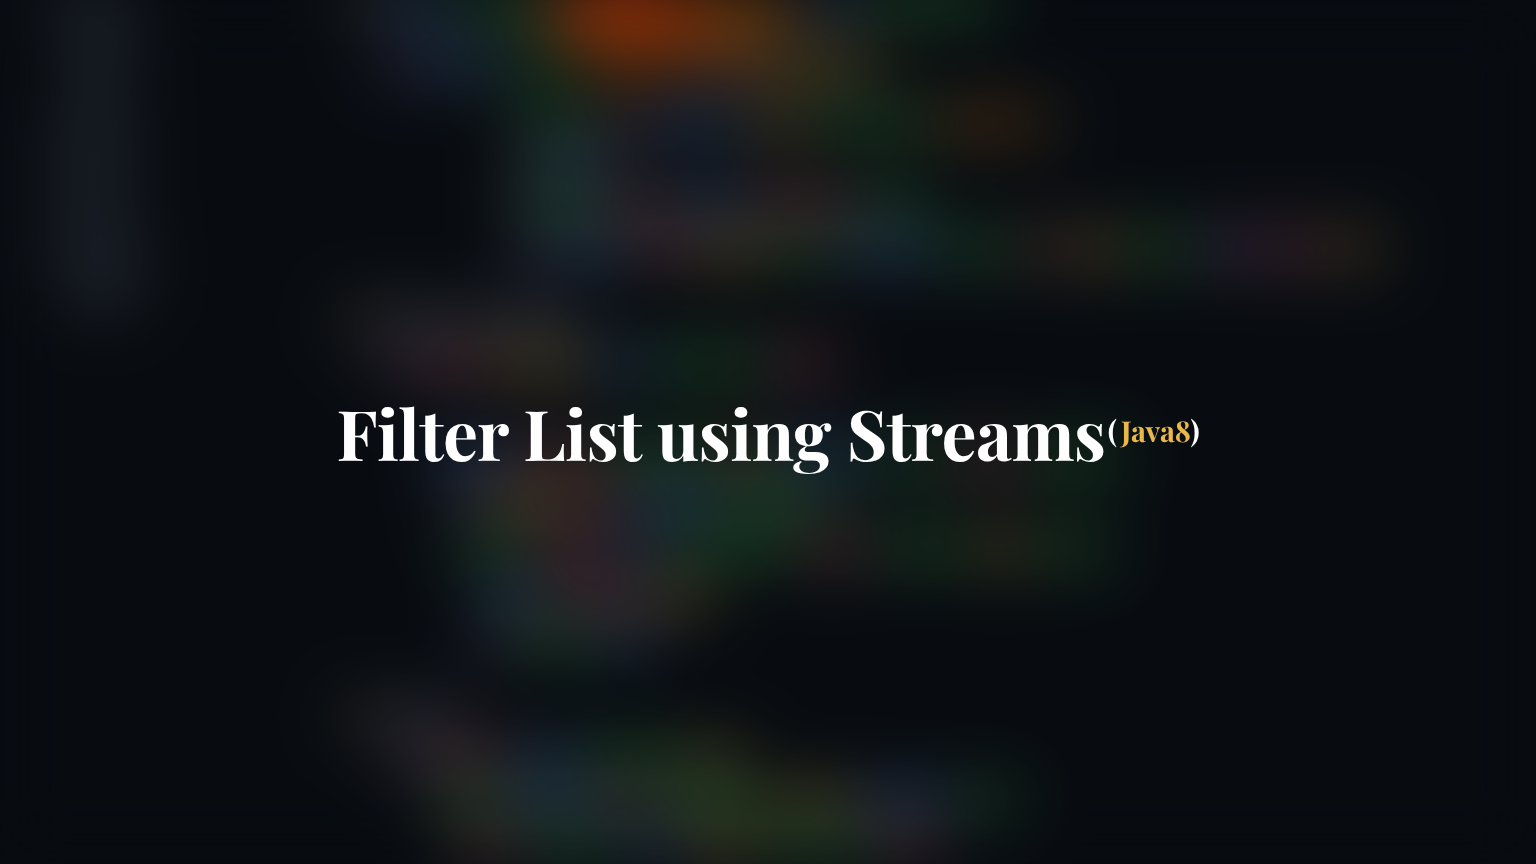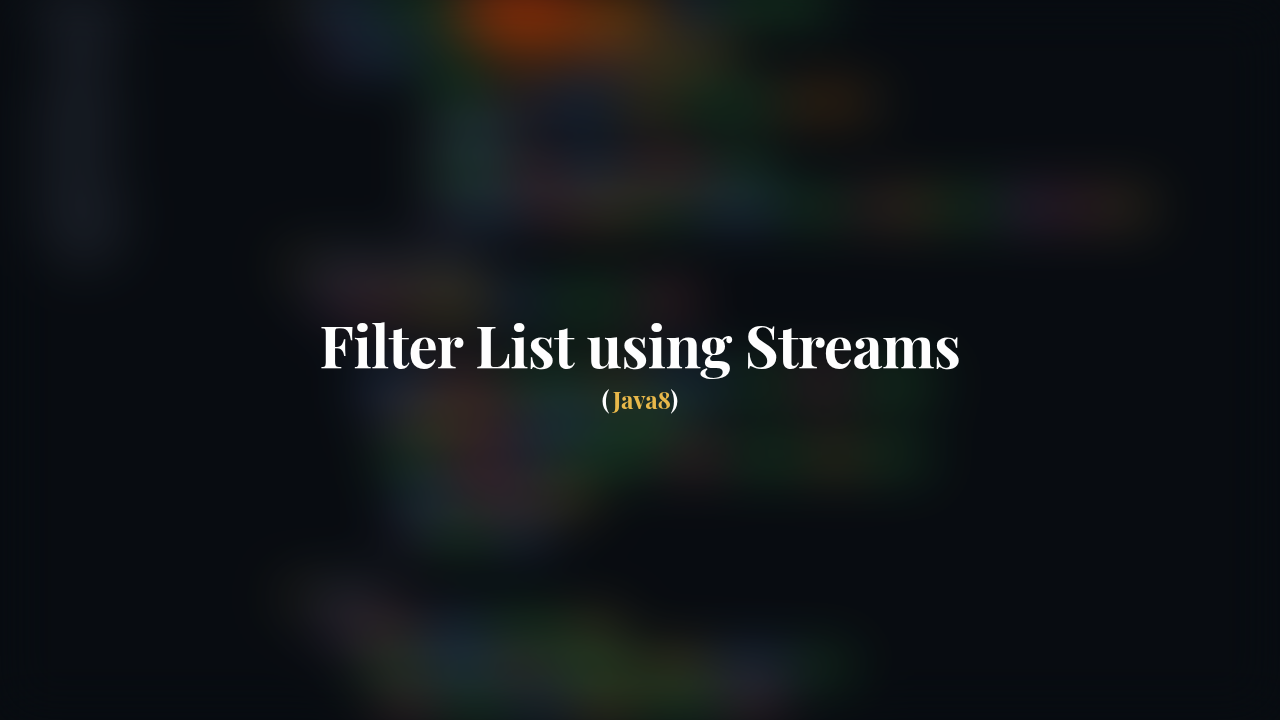--- a/index.html
+++ b/index.html
@@ -46,21 +46,21 @@
     .overlay {
       position: absolute;
       inset: 0;
       background: rgba(5, 8, 12, 0.35);
     }
 
     .content {
       position: absolute;
       inset: 0;
       display: flex;
-      flex-direction: column;
+      flex-direction: row;
       align-items: center;
       justify-content: center;
       gap: 2px;
       border-radius: 13px;
     }
 
     .title {
       color: #fefefe;
       font-size: 58px;
       font-weight: bold;

